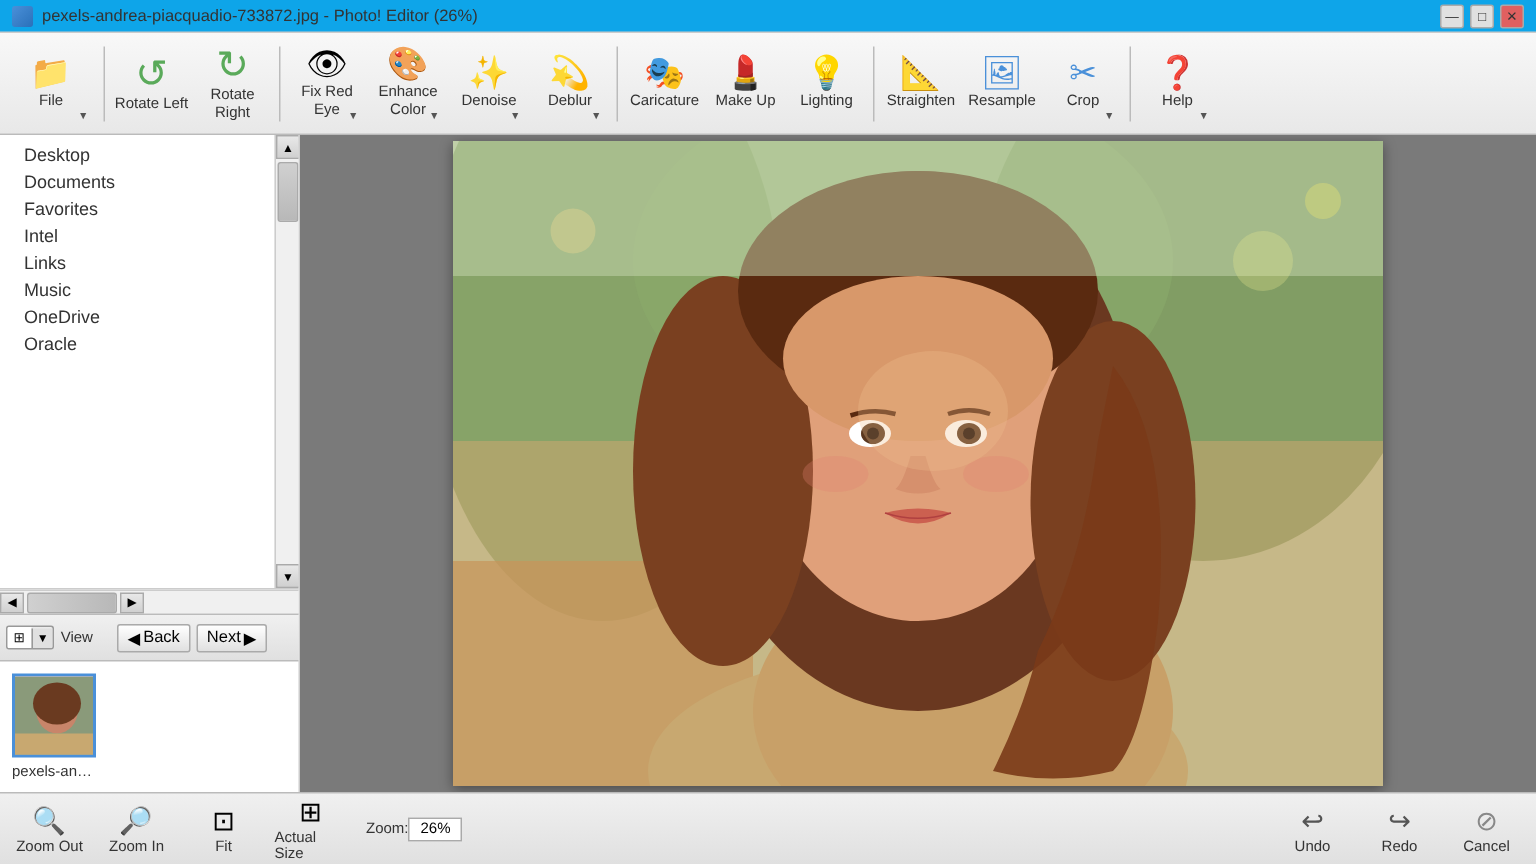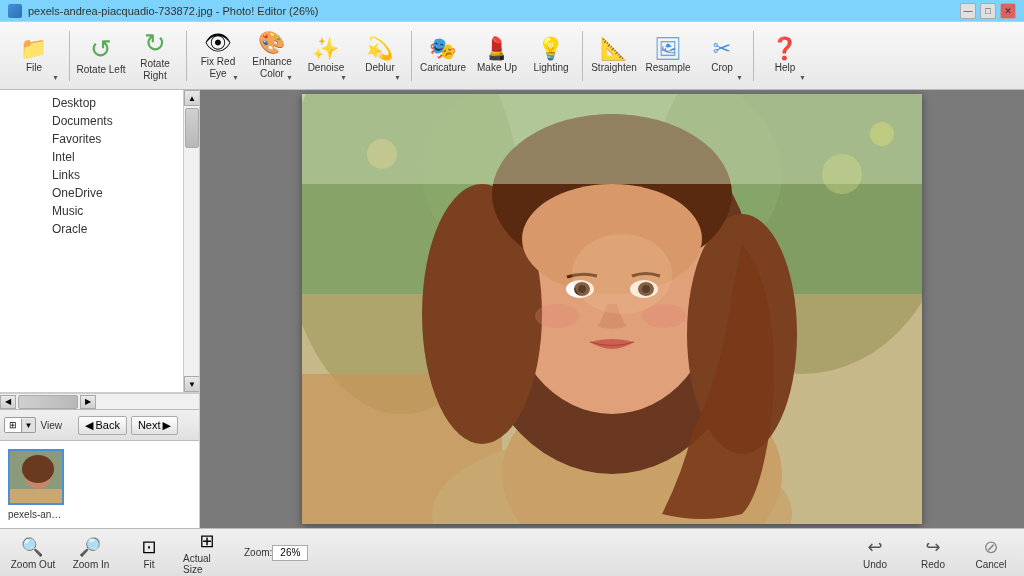--- a/index.html
+++ b/index.html
@@ -1,20 +1,20 @@
 <!DOCTYPE html>
 <html><head>
   <meta charset="utf-8">
   <style>
     * { box-sizing: border-box; margin: 0; padding: 0; }
     body { font-family: 'Segoe UI', Tahoma, sans-serif; font-size: 12px; background: #f0f0f0; overflow: hidden; width: 1024px; height: 576px; }
 
     
     .titlebar {
-      background: #7dd3fc;
+      background: #0ea5e9;
       height: 22px;
       display: flex;
       align-items: center;
       justify-content: space-between;
       padding: 0 8px;
       border-bottom: 1px solid #ccc;
       font-size: 11px;
       color: #333;
     }
     .titlebar-controls { display: flex; gap: 4px; }
@@ -96,21 +96,20 @@
       color: #333;
       white-space: nowrap;
     }
 
     
     .tree-container {
       display: flex;
       flex: 1;
       overflow: hidden;
       border-bottom: 1px solid #ccc;
-      padding-left: 36px;
     }
 
     
     .nav-bar {
       height: 32px;
       background: linear-gradient(to bottom, #f0f0f0, #e0e0e0);
       border-top: 1px solid #bbb;
       border-bottom: 1px solid #bbb;
       display: flex;
       align-items: center;
@@ -392,22 +391,22 @@
 
   <div class="left-panel">
 
     <div class="tree-container">
       <div class="file-tree">
         <div class="file-tree-item">Desktop</div>
         <div class="file-tree-item">Documents</div>
         <div class="file-tree-item">Favorites</div>
         <div class="file-tree-item">Intel</div>
         <div class="file-tree-item">Links</div>
+        <div class="file-tree-item">Music</div>
         <div class="file-tree-item">OneDrive</div>
-        <div class="file-tree-item">Music</div>
         <div class="file-tree-item">Oracle</div>
       </div>
       <div class="scrollbar-v">
         <div class="scroll-btn">▲</div>
         <div style="flex:1; position: relative;">
           <div class="scroll-thumb"></div>
         </div>
         <div class="scroll-btn">▼</div>
       </div>
     </div>

